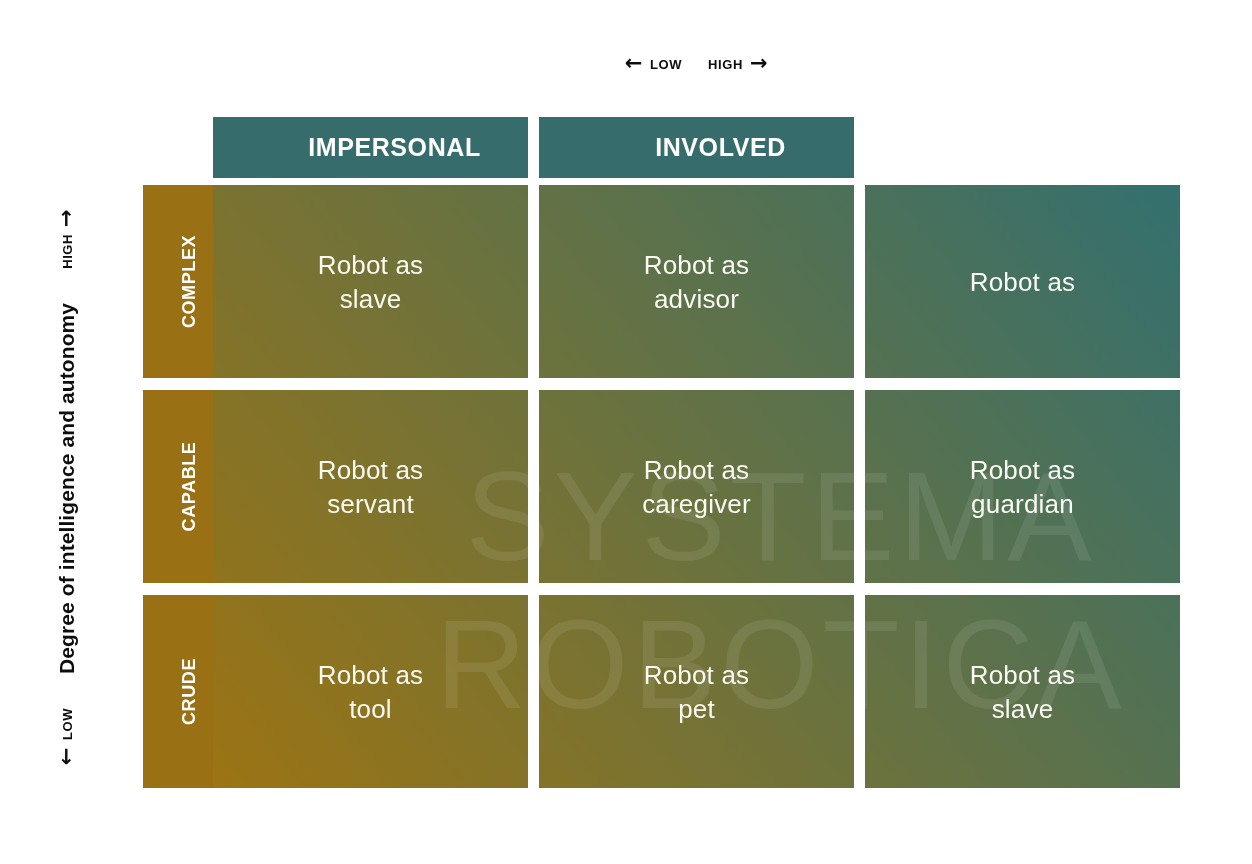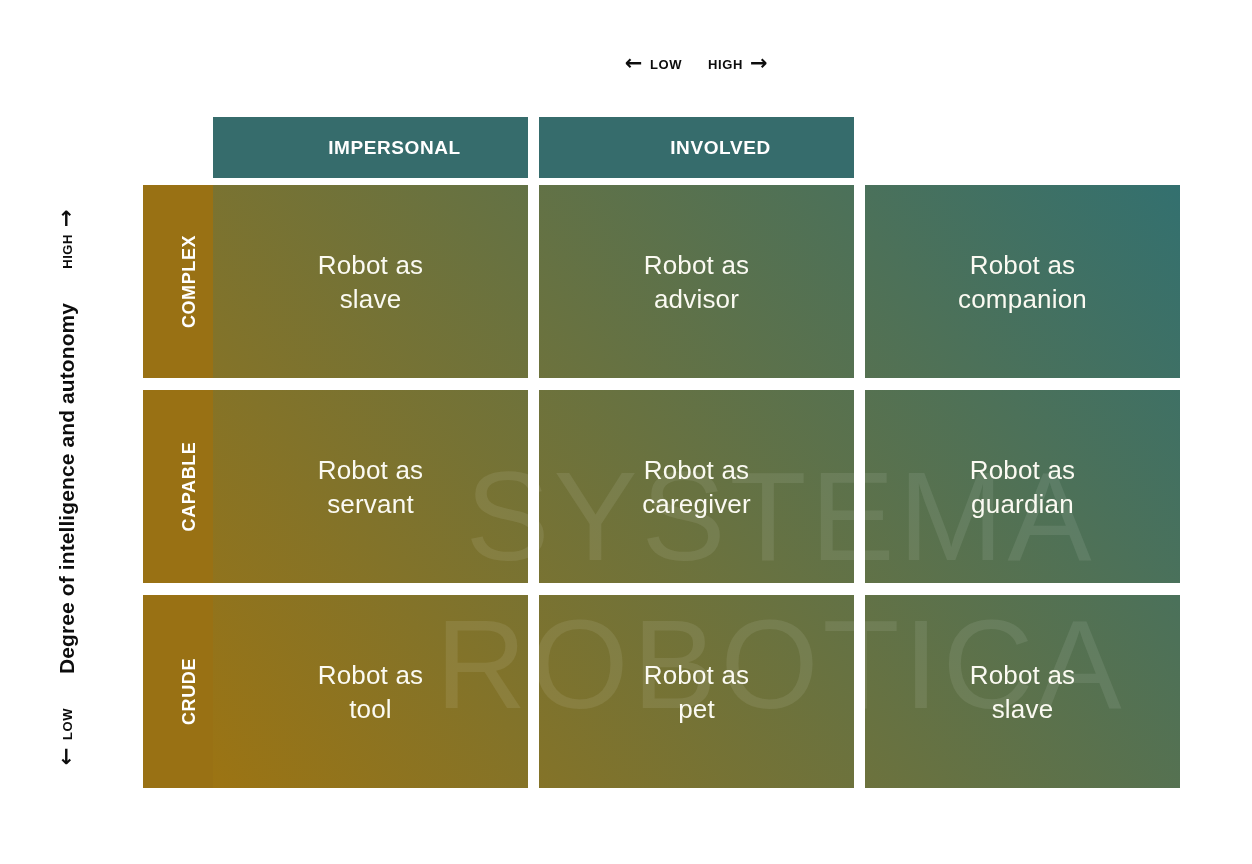--- a/index.html
+++ b/index.html
@@ -84,21 +84,21 @@
     display: grid;
     grid-template-columns: 315px 315px 315px;
     column-gap: 11px;
   }
   .col-header {
     background: var(--header-teal);
     color: #ffffff;
     display: flex;
     align-items: center;
     justify-content: center;
-    font-size: 19px;
+    font-size: 25px;
     font-weight: 700;
     letter-spacing: 0.6px;
     padding-left: 48px;
   }
 
   
   .row-headers {
     position: absolute;
     left: 143px; top: 185px;
     width: 60px; height: 603px;
@@ -236,21 +236,20 @@
       <div class="cell">
         <span>Robot as</span>
         <span>slave</span>
       </div>
       <div class="cell">
         <span>Robot as</span>
         <span>advisor</span>
       </div>
       <div class="cell">
         <span>Robot as</span>
-        <span>companion</span>
       </div>
       <div class="cell">
         <span>Robot as</span>
         <span>servant</span>
       </div>
       <div class="cell">
         <span>Robot as</span>
         <span>caregiver</span>
       </div>
       <div class="cell">

